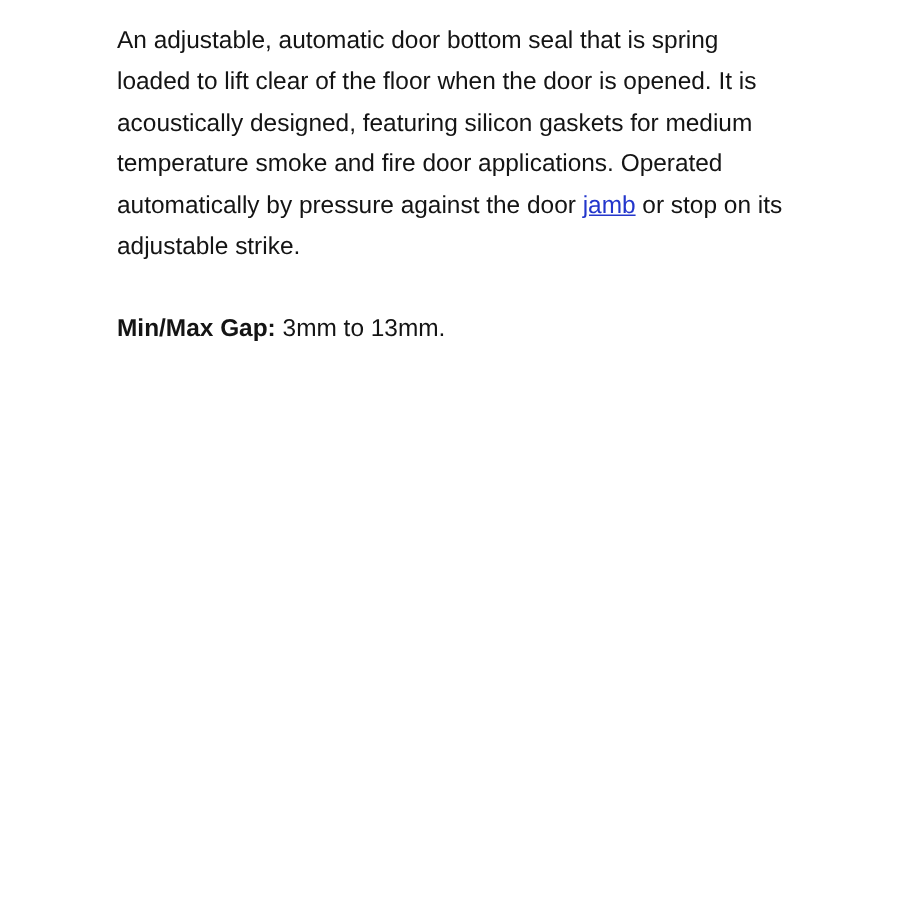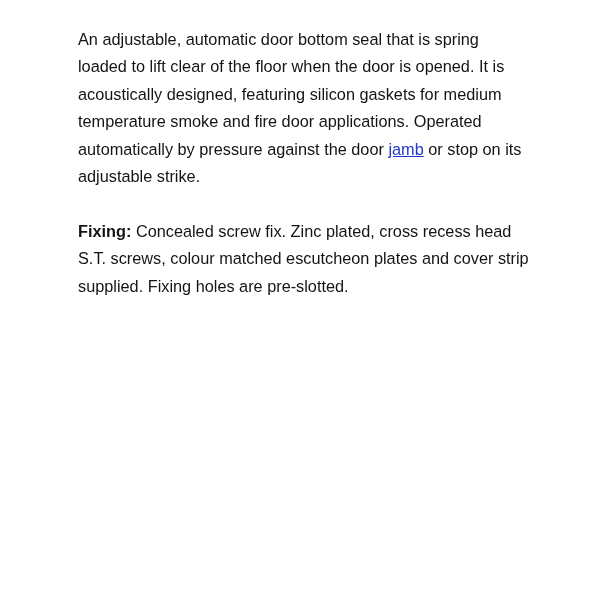--- a/index.html
+++ b/index.html
@@ -5,21 +5,21 @@
   html, body { margin: 0; padding: 0; }
   body {
     width: 600px;
     height: 600px;
     background: #ffffff;
     overflow: hidden;
     font-family: "Liberation Sans", "DejaVu Sans", sans-serif;
   }
   .doc {
     box-sizing: content-box;
-    padding: 26px 0 0 78px;
+    padding: 14px 0 0 78px;
     width: 454px;
     color: #141414;
     font-size: 16.3px;
     line-height: 27.4px;
     -webkit-font-smoothing: antialiased;
   }
   .doc p {
     margin: 0 0 27.4px 0;
   }
   .bold { font-weight: 700; }
@@ -30,18 +30,18 @@
   }
 </style>
 </head>
 <body>
 
 <div class="doc">
 
   <p><span>An adjustable, automatic door bottom seal that is spring loaded to lift clear of the floor when the door is opened. It is acoustically designed, featuring silicon gaskets for medium temperature smoke and fire door applications. Operated automatically by pressure against the door </span><a class="link">jamb</a><span> or stop on its adjustable strike.</span></p>
 
 
+  <p><span class="bold">Min/Max Gap:</span><span> 3mm to 13mm.</span></p>
 
 
-  <p><span class="bold">Fixing:</span><span> Concealed screw fix. Zinc plated, cross recess head S.T. screws, colour matched escutcheon plates and cover strip supplied. Fixing holes are pre-slotted.</span></p>
 
 
 </div>
 
 </body></html>

